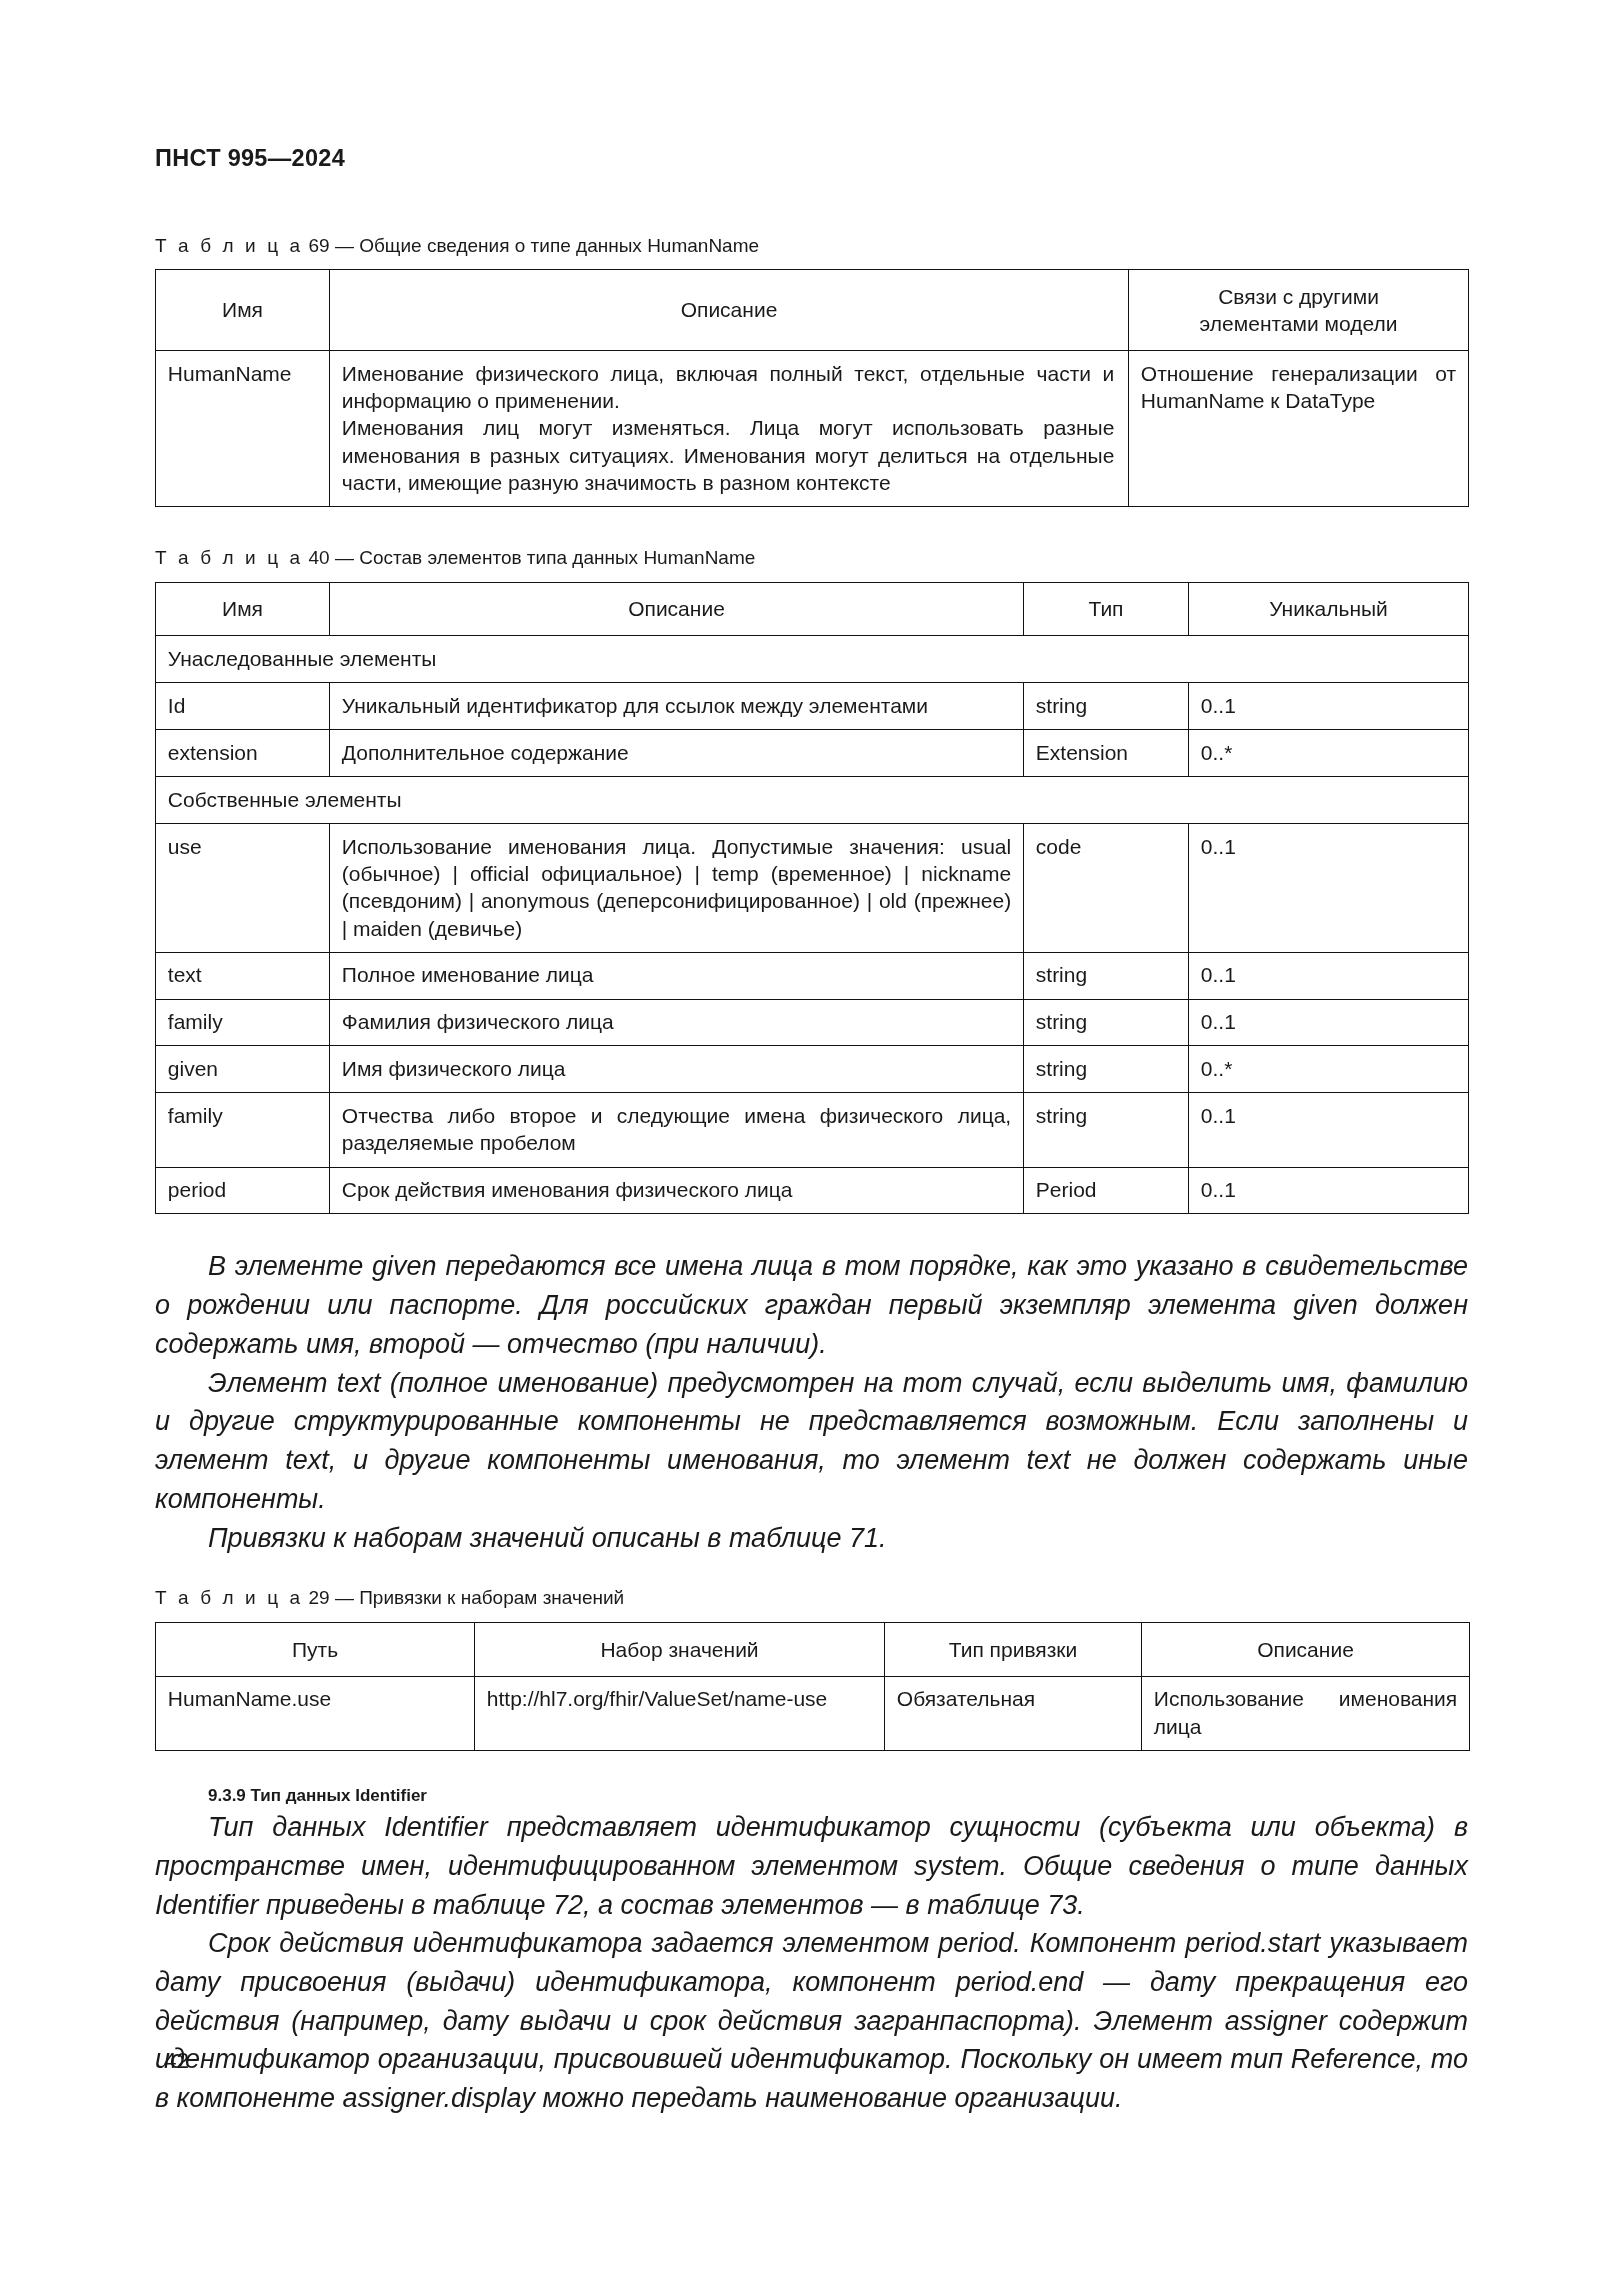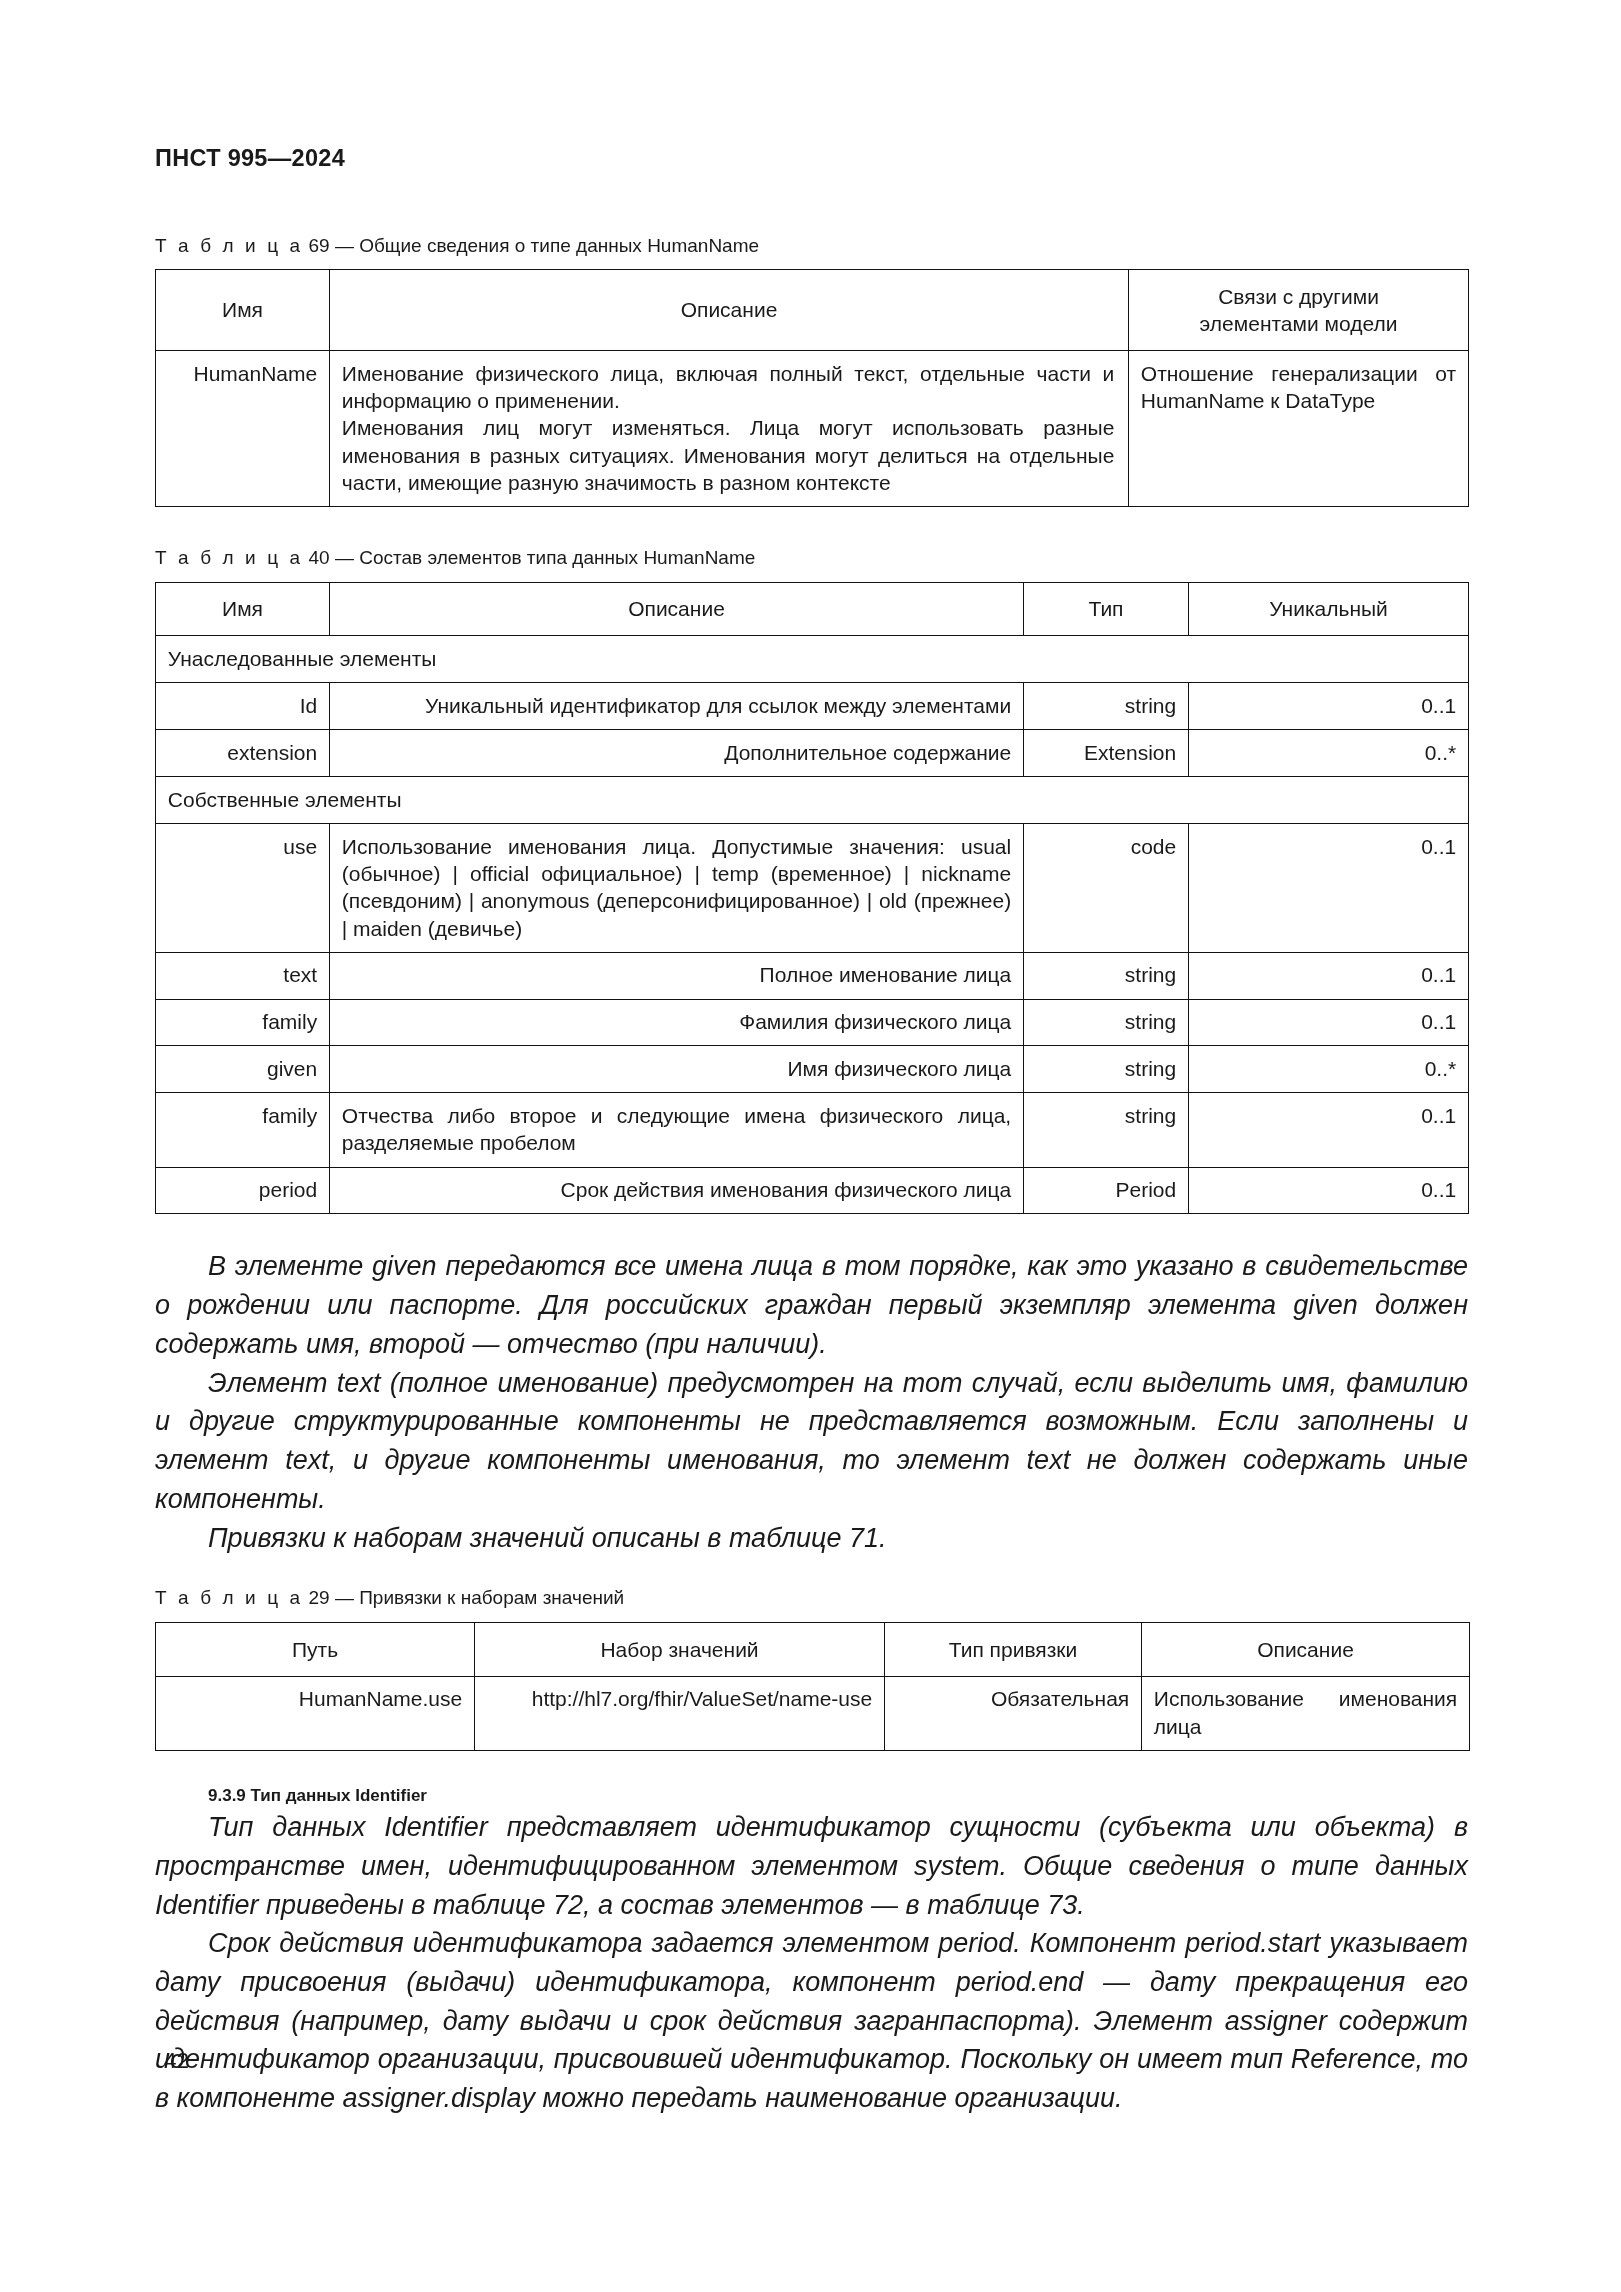--- a/index.html
+++ b/index.html
@@ -67,21 +67,21 @@
     padding-bottom: 12.7px;
   }
   .just {
     text-align: justify;
     text-align-last: left;
     hyphens: manual;
   }
   .sect-row td {
     text-align: left;
   }
-  .cell-left { text-align: right; }
+  .cell-left { text-align: left; }
 
   
   #t69 col.c1 { width: 174px; }
   #t69 col.c2 { width: 799px; }
   #t69 col.c3 { width: 340px; }
   #t69 td.d69 { padding-right: 13.7px; }
 
   
   #t70 col.c1 { width: 174px; }
   #t70 col.c2 { width: 694px; }

